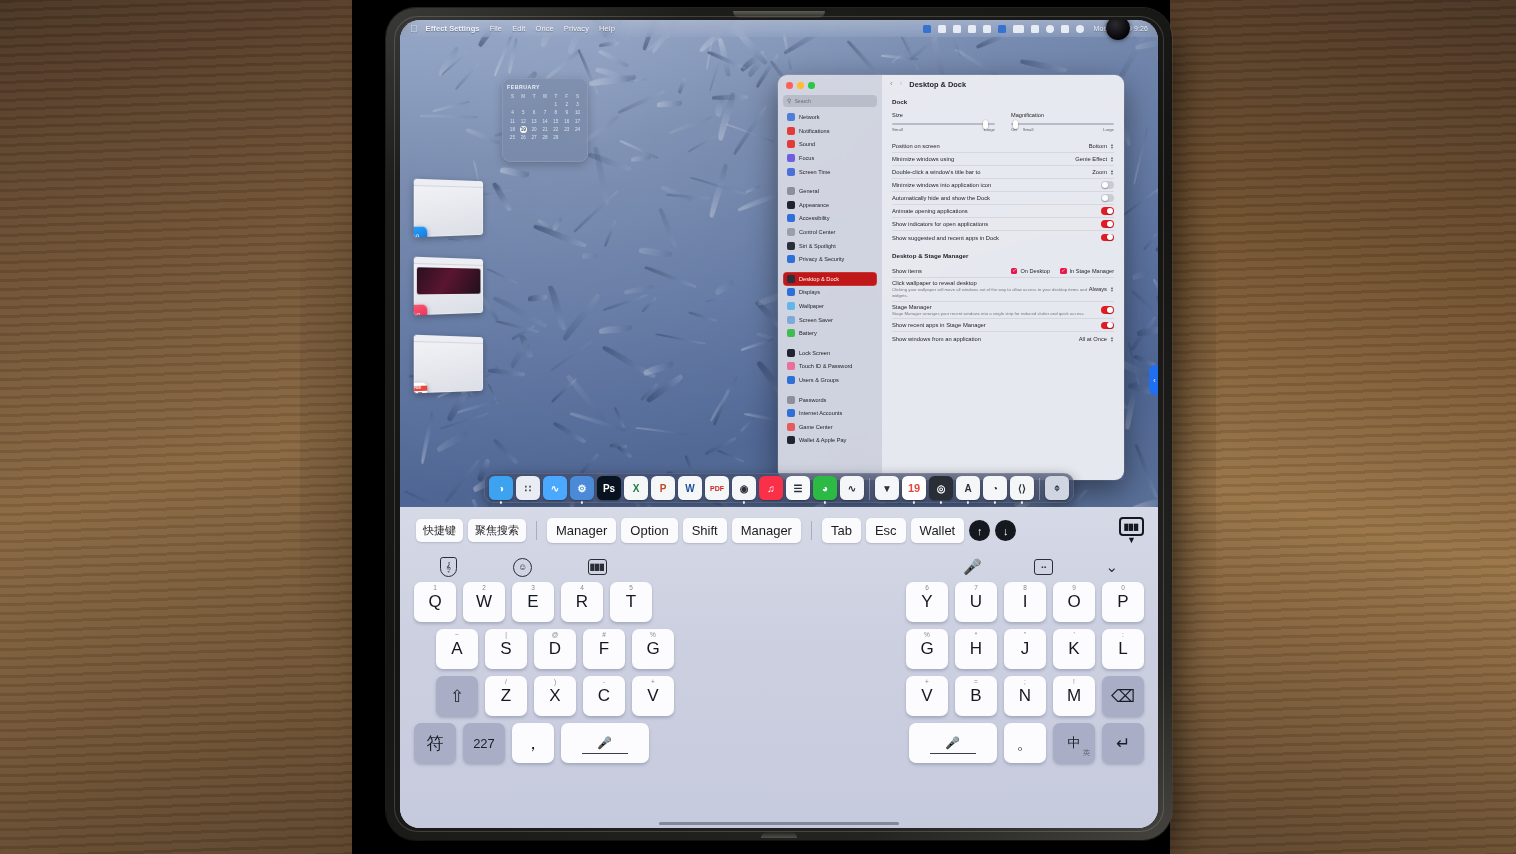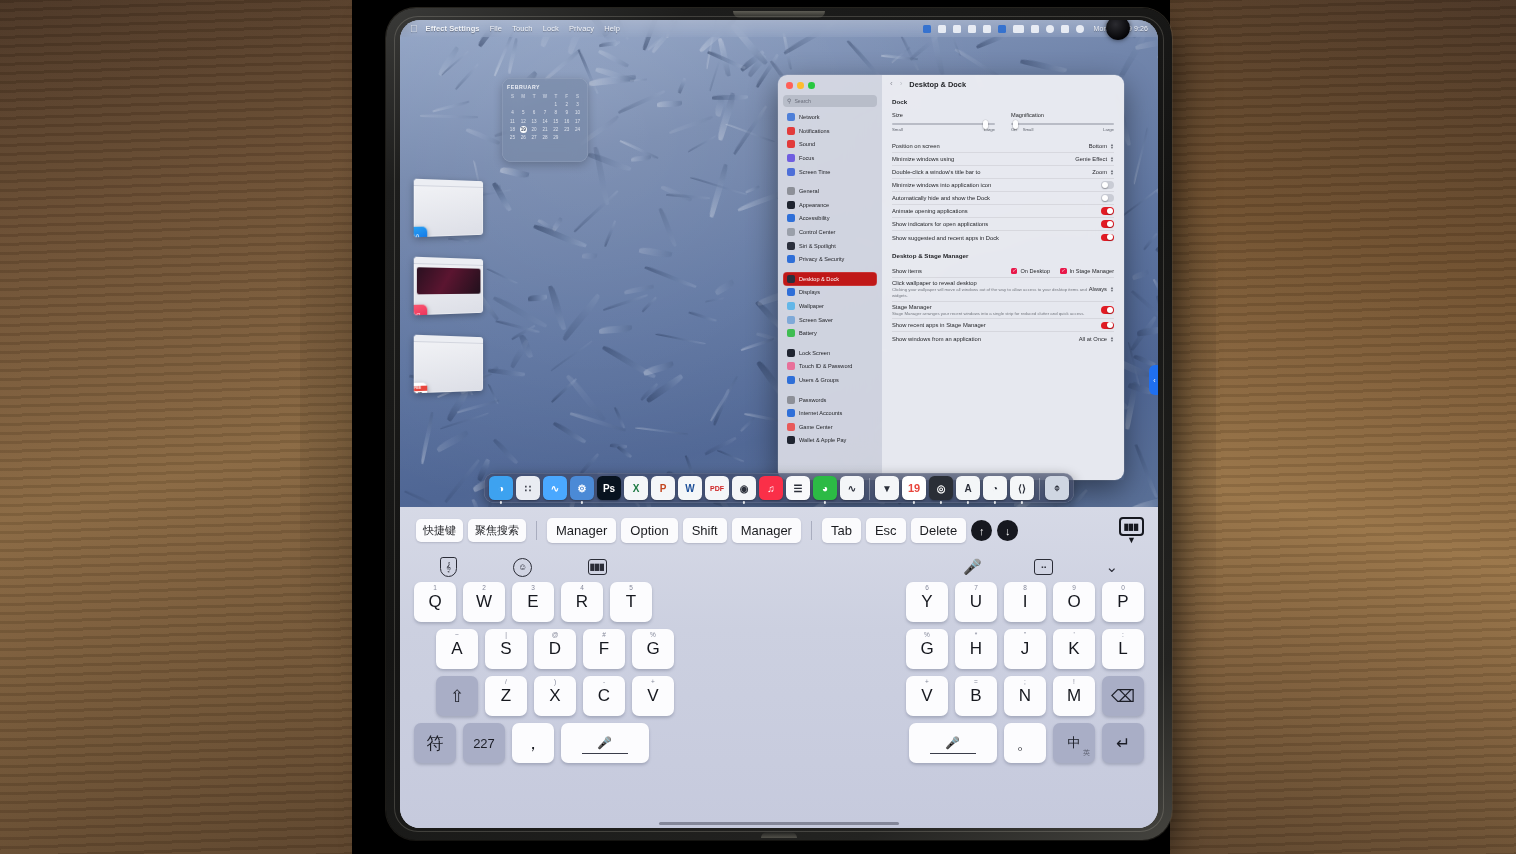--- a/index.html
+++ b/index.html
@@ -665,22 +665,22 @@
             <div class="fish d" style="width: 21.2635px; height: 3.87839px; left: 26.2042%; top: 4.46184%; transform: rotate(-6.52271deg); opacity: 0.66;"></div>
             <div class="fish d" style="width: 35.5116px; height: 4.37929px; left: 12.4536%; top: 22.4724%; transform: rotate(-13.8053deg); opacity: 0.27;"></div>
             <div class="fish" style="width: 51.8094px; height: 3.6872px; left: 17.025%; top: 0.949362%; transform: rotate(3.41876deg); opacity: 0.59;"></div>
             <div class="fish" style="width: 17.4131px; height: 2.13459px; left: 30.3124%; top: 12.152%; transform: rotate(-2.97054deg); opacity: 0.39;"></div>
           </div>
 
         <div id="menubar">
           <span class="apple"></span>
           <span class="mb-app">Effect Settings</span>
           <span>File</span>
-          <span>Touch</span>
-          <span>Lock</span>
+          <span>Edit</span>
+          <span>Once</span>
           <span>Privacy</span>
           <span>Help</span>
           <span class="spacer"></span>
           <span class="tray">
             <i class="tray-ico blue"></i>
             <i class="tray-ico"></i>
             <i class="tray-ico"></i>
             <i class="tray-ico"></i>
             <i class="tray-ico"></i>
             <i class="tray-ico blue"></i>
@@ -1085,21 +1085,21 @@
           <span class="kb-chip">快捷键</span>
           <span class="kb-chip">聚焦搜索</span>
           <span class="kb-divider"></span>
           <span class="kb-chip big">Manager</span>
           <span class="kb-chip big">Option</span>
           <span class="kb-chip big">Shift</span>
           <span class="kb-chip big">Manager</span>
           <span class="kb-divider"></span>
           <span class="kb-chip big">Tab</span>
           <span class="kb-chip big">Esc</span>
-          <span class="kb-chip big">Delete</span>
+          <span class="kb-chip big">Wallet</span>
           <span class="kb-arrow">↑</span>
           <span class="kb-arrow">↓</span>
           <span class="kb-hidebtn">
             <span class="kico">
                 <span class="kdots">███</span>
               </span>
             <span class="kcaret">▼</span>
           </span>
         </div>
 

